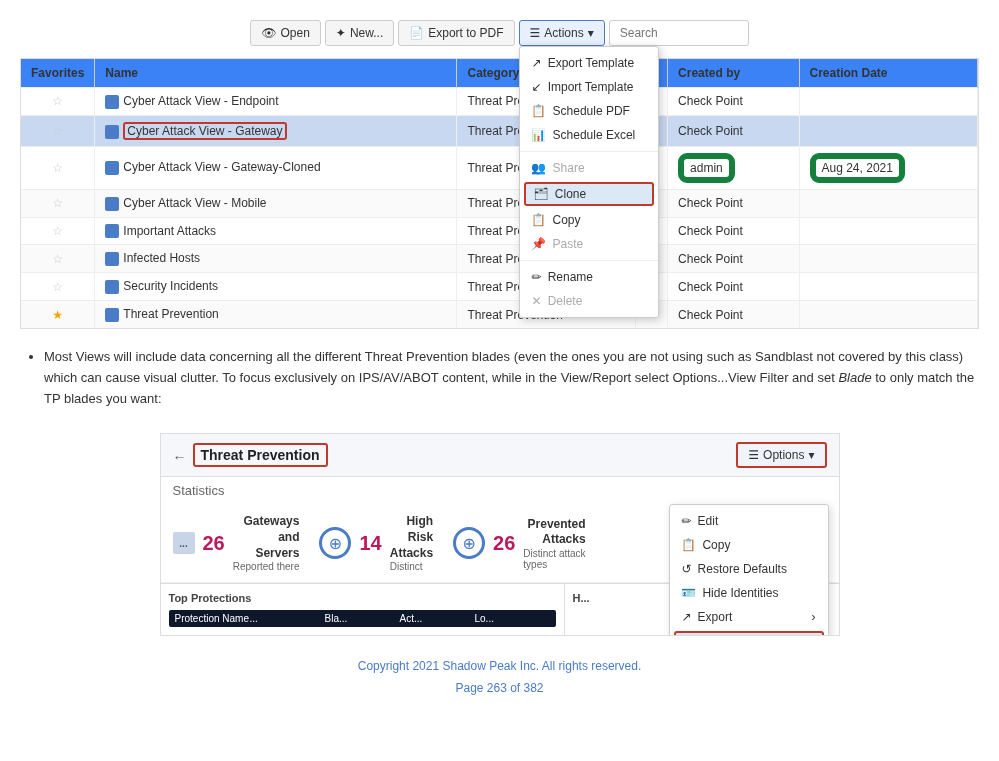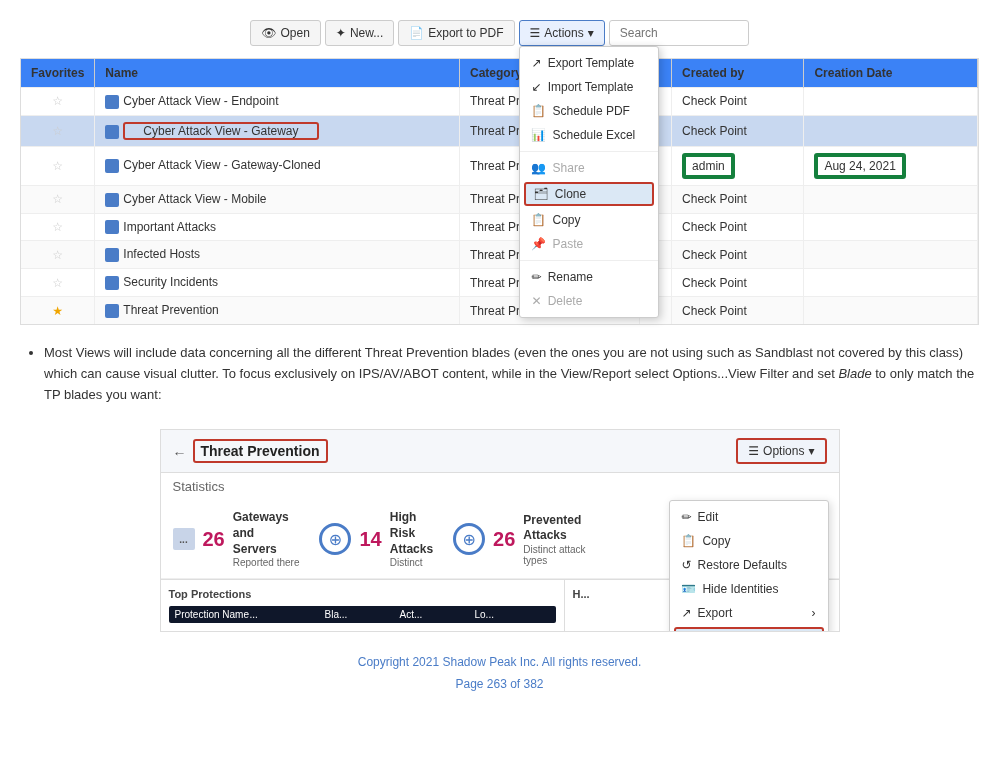--- a/index.html
+++ b/index.html
@@ -117,26 +117,26 @@
 
     .view-icon {
       display: inline-block;
       width: 14px;
       height: 14px;
       background: #4a7cc7;
       border-radius: 2px;
       margin-right: 4px;
       vertical-align: middle;
     }
-    .red-outline { border: 2px solid #c0392b; border-radius: 3px; display: inline-block; padding: 0 18px; }
+    .red-outline { border: 2px solid #c0392b; border-radius: 3px; display: inline-block; padding: 0 2px; }
 
     
     .admin-cell {
-      border: 4px solid #15803d;
-      border-radius: 3px;
+      border: 6px solid #15803d;
+      border-radius: 9px;
       padding: 2px 6px;
       display: inline-block;
     }
 
     
     .body-text {
       margin: 16px 4px;
       line-height: 1.6;
       font-size: 13px;
     }
@@ -223,20 +223,21 @@
       align-items: center;
       justify-content: center;
       color: #4a7cc7;
       font-size: 16px;
     }
     .stat-label {
       font-size: 12px;
       color: #333;
       font-weight: bold;
       line-height: 1.3;
+      text-align: right;
     }
     .stat-sublabel {
       font-size: 10px;
       color: #666;
     }
     .stat-badge {
       background: #c8d4e8;
       border-radius: 2px;
       width: 22px;
       height: 22px;

